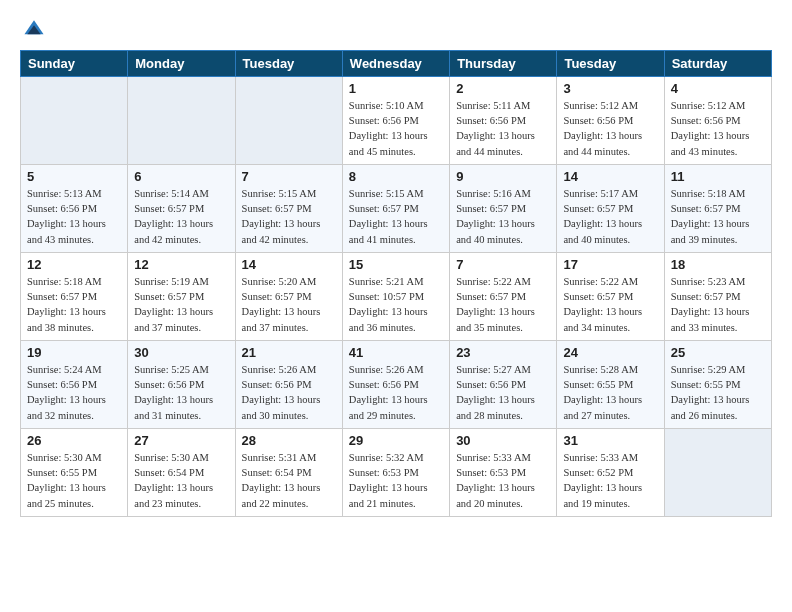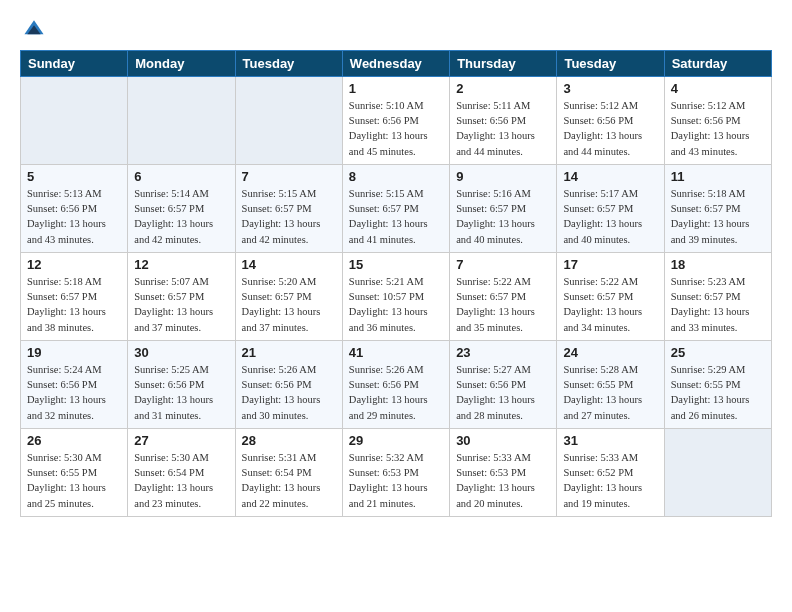--- a/index.html
+++ b/index.html
@@ -146,21 +146,21 @@
         <tr class="week-row">
           <td>
             <div class="day-num">12</div>
             <div class="day-info">Sunrise: 5:18 AM
 Sunset: 6:57 PM
 Daylight: 13 hours
 and 38 minutes.</div>
           </td>
           <td>
             <div class="day-num">12</div>
-            <div class="day-info">Sunrise: 5:07 AM
+            <div class="day-info">Sunrise: 5:19 AM
 Sunset: 6:57 PM
 Daylight: 13 hours
 and 37 minutes.</div>
           </td>
           <td>
             <div class="day-num">14</div>
             <div class="day-info">Sunrise: 5:20 AM
 Sunset: 6:57 PM
 Daylight: 13 hours
 and 37 minutes.</div>

